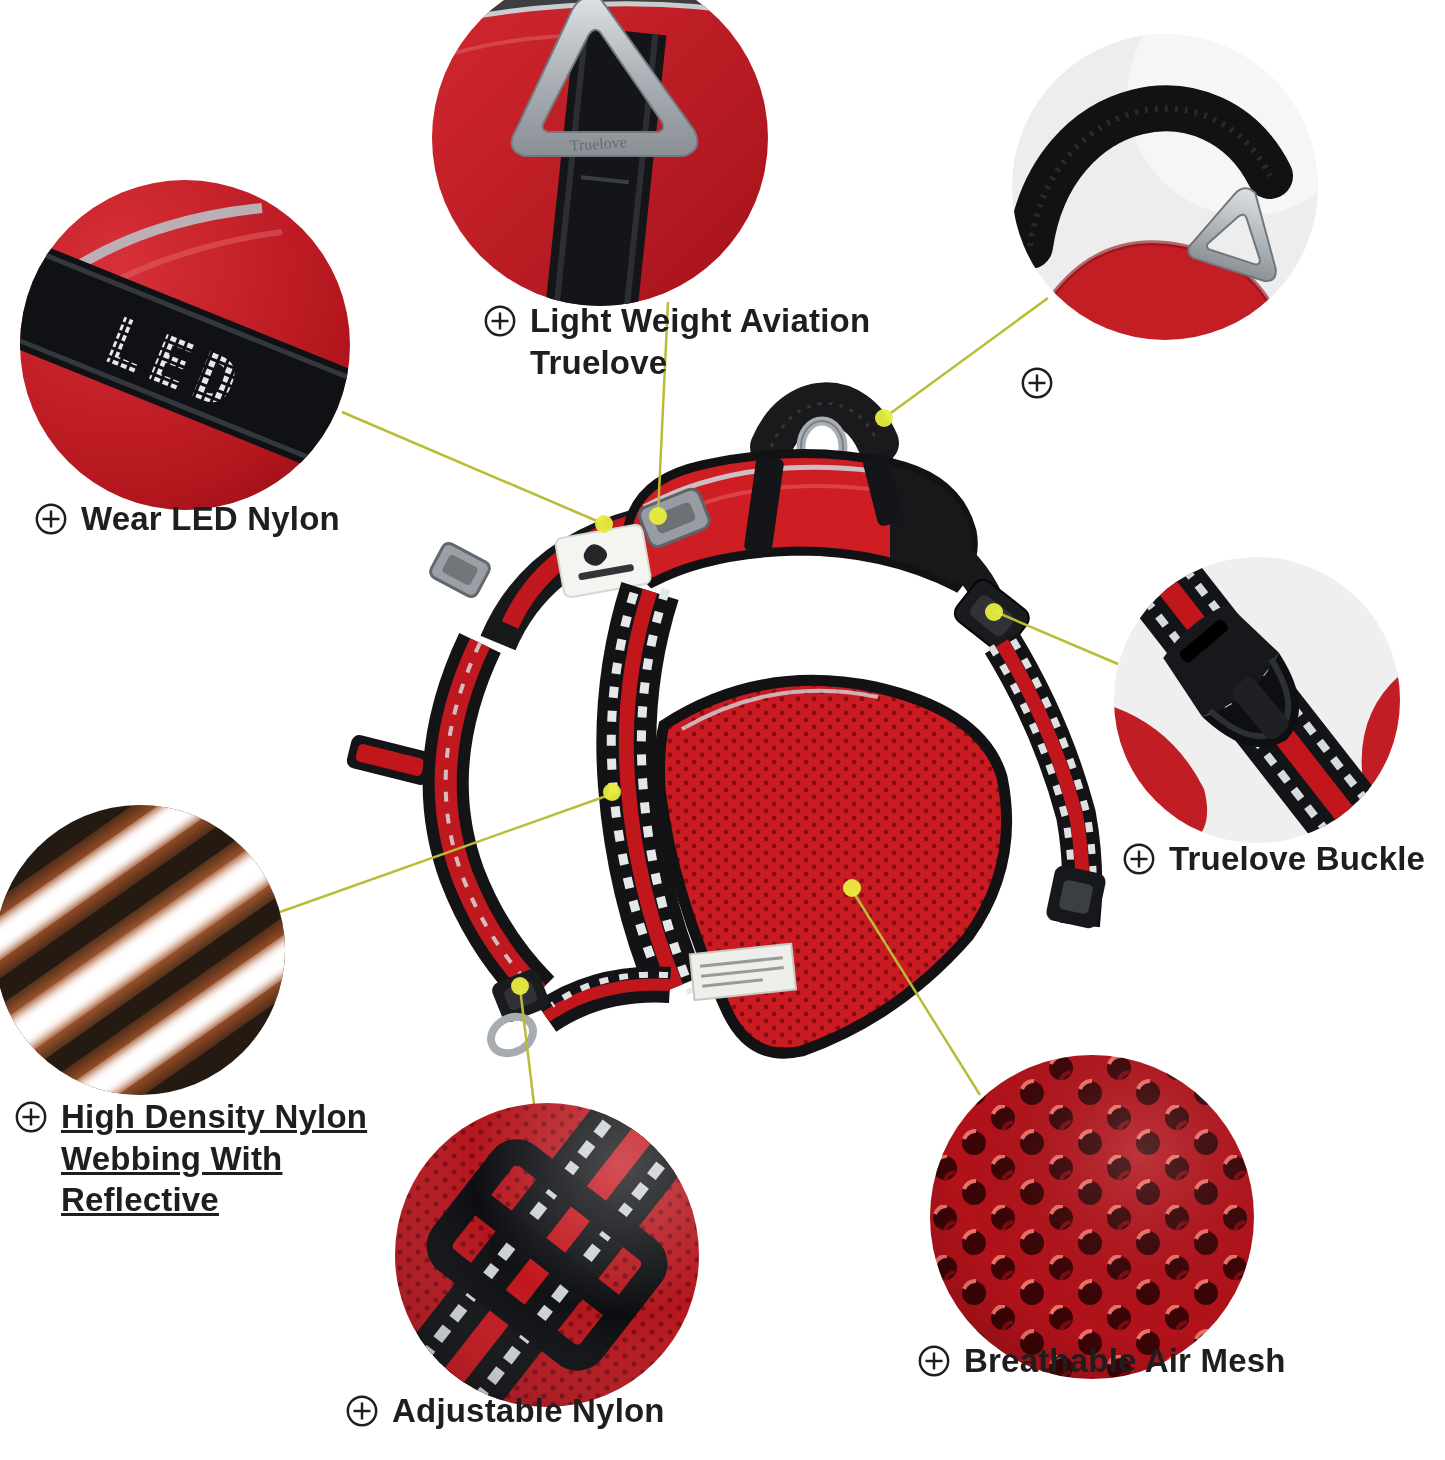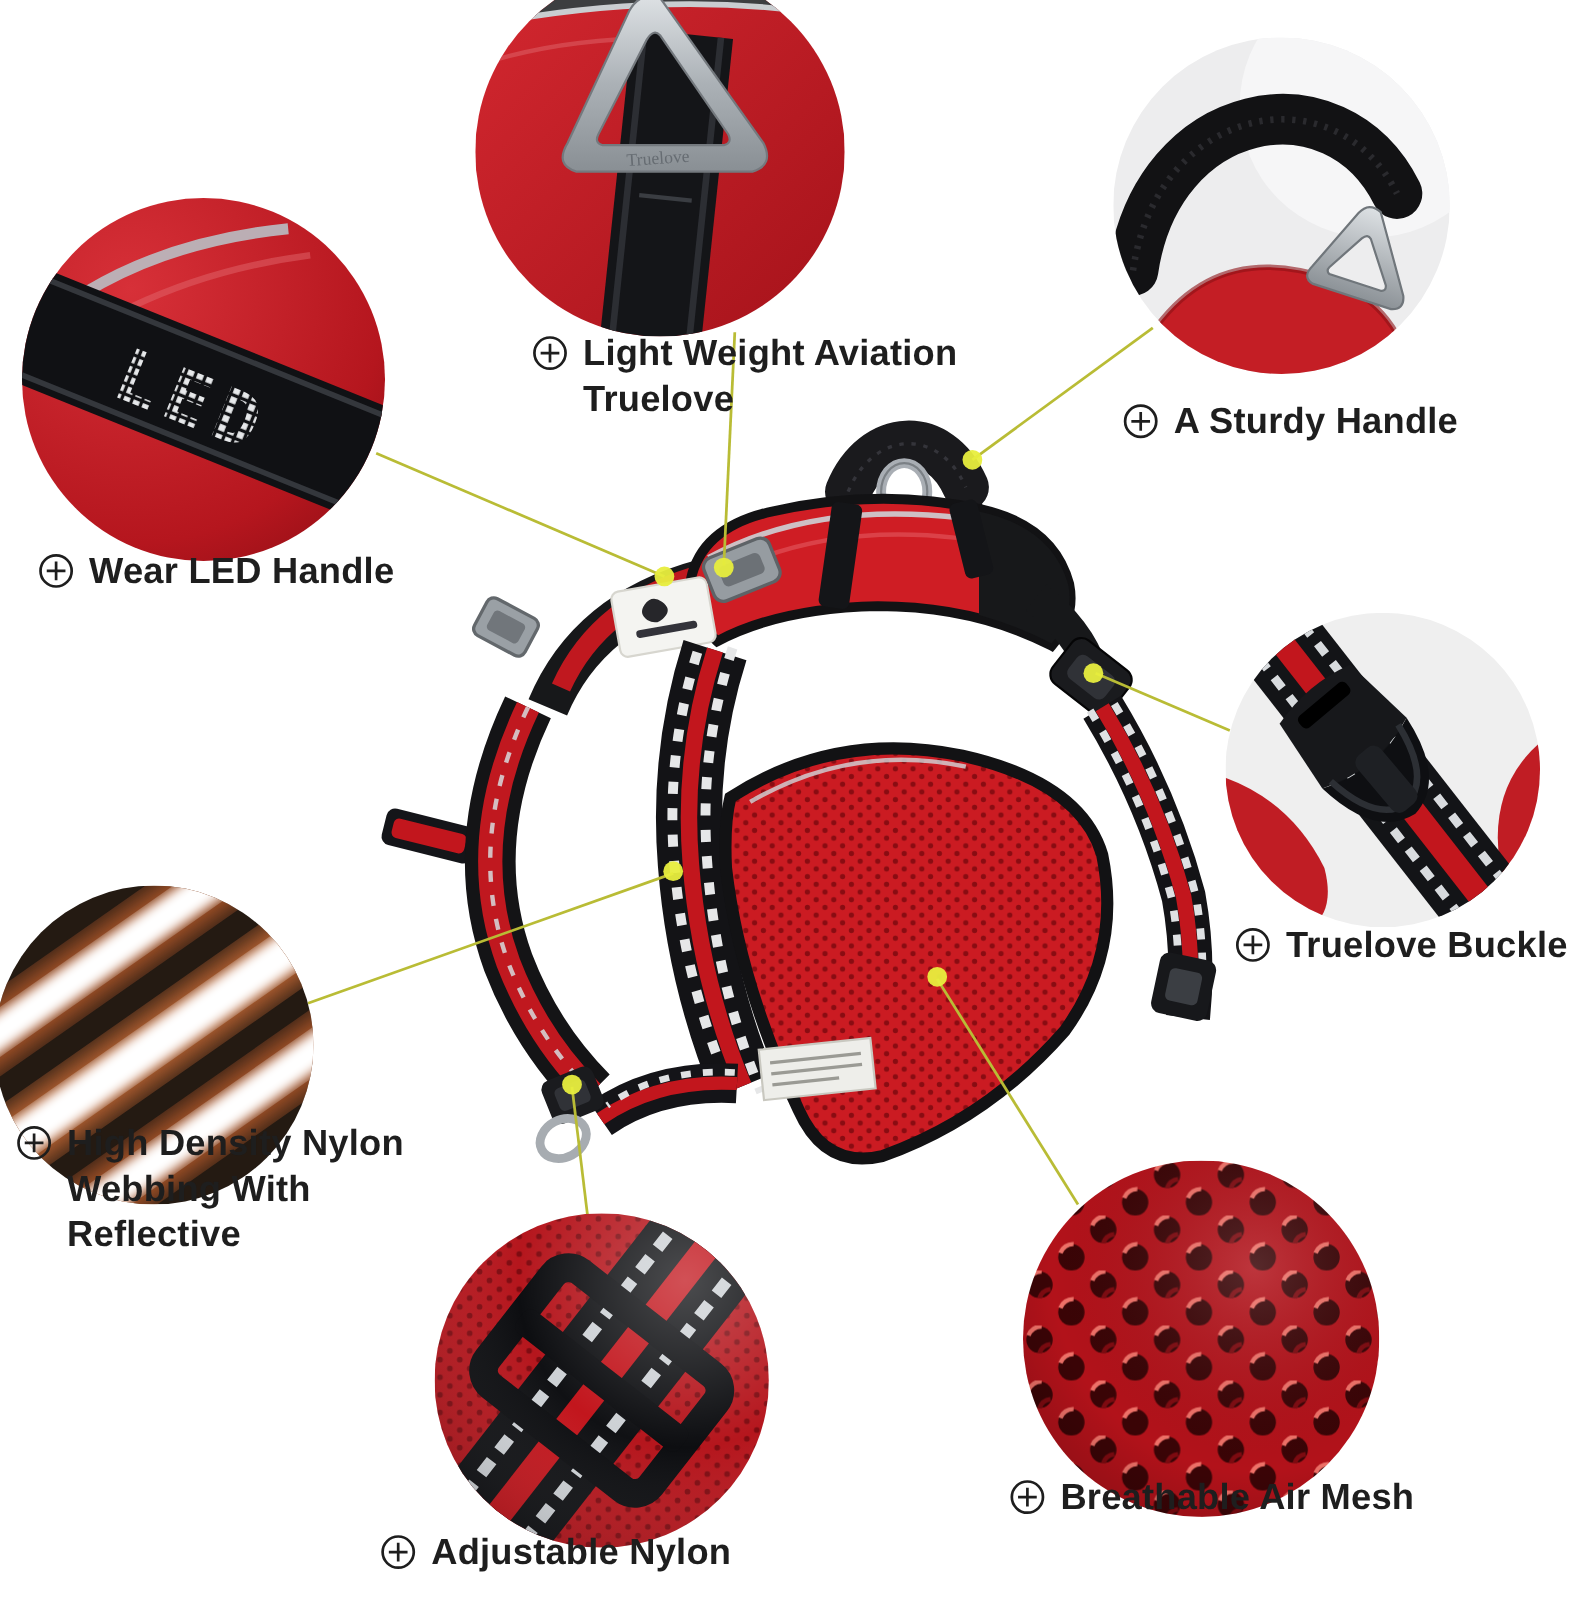--- a/index.html
+++ b/index.html
@@ -334,48 +334,45 @@
       <span>Truelove</span>
     </div>
   </div>
 
   <div class="feature-label" style="left:1020px;top:362px;">
     <svg class="plus-icon" width="34" height="34" viewBox="0 0 36 36">
       <circle cx="18" cy="18" r="15" fill="none" stroke="#1e1e1e" stroke-width="2.6"></circle>
       <line x1="18" y1="9" x2="18" y2="27" stroke="#1e1e1e" stroke-width="2.6"></line>
       <line x1="9" y1="18" x2="27" y2="18" stroke="#1e1e1e" stroke-width="2.6"></line>
     </svg>
-    <div class="label-text">
-      <span>A Sturdy Handle</span>
-    </div>
   </div>
 
   <div class="feature-label" style="left:34px;top:498px;">
     <svg class="plus-icon" width="34" height="34" viewBox="0 0 36 36">
       <circle cx="18" cy="18" r="15" fill="none" stroke="#1e1e1e" stroke-width="2.6"></circle>
       <line x1="18" y1="9" x2="18" y2="27" stroke="#1e1e1e" stroke-width="2.6"></line>
       <line x1="9" y1="18" x2="27" y2="18" stroke="#1e1e1e" stroke-width="2.6"></line>
     </svg>
     <div class="label-text">
-      <span>Wear LED Handle</span>
+      <span>Wear LED Nylon</span>
     </div>
   </div>
 
   <div class="feature-label" style="left:1122px;top:838px;">
     <svg class="plus-icon" width="34" height="34" viewBox="0 0 36 36">
       <circle cx="18" cy="18" r="15" fill="none" stroke="#1e1e1e" stroke-width="2.6"></circle>
       <line x1="18" y1="9" x2="18" y2="27" stroke="#1e1e1e" stroke-width="2.6"></line>
       <line x1="9" y1="18" x2="27" y2="18" stroke="#1e1e1e" stroke-width="2.6"></line>
     </svg>
     <div class="label-text">
       <span>Truelove Buckle</span>
     </div>
   </div>
 
-  <div class="feature-label" style="left:14px;top:1018px;">
+  <div class="feature-label" style="left:14px;top:1096px;text-decoration:underline;">
     <svg class="plus-icon" width="34" height="34" viewBox="0 0 36 36">
       <circle cx="18" cy="18" r="15" fill="none" stroke="#1e1e1e" stroke-width="2.6"></circle>
       <line x1="18" y1="9" x2="18" y2="27" stroke="#1e1e1e" stroke-width="2.6"></line>
       <line x1="9" y1="18" x2="27" y2="18" stroke="#1e1e1e" stroke-width="2.6"></line>
     </svg>
     <div class="label-text">
       <span>High Density Nylon</span>
       <span>Webbing With</span>
       <span>Reflective</span>
     </div>

